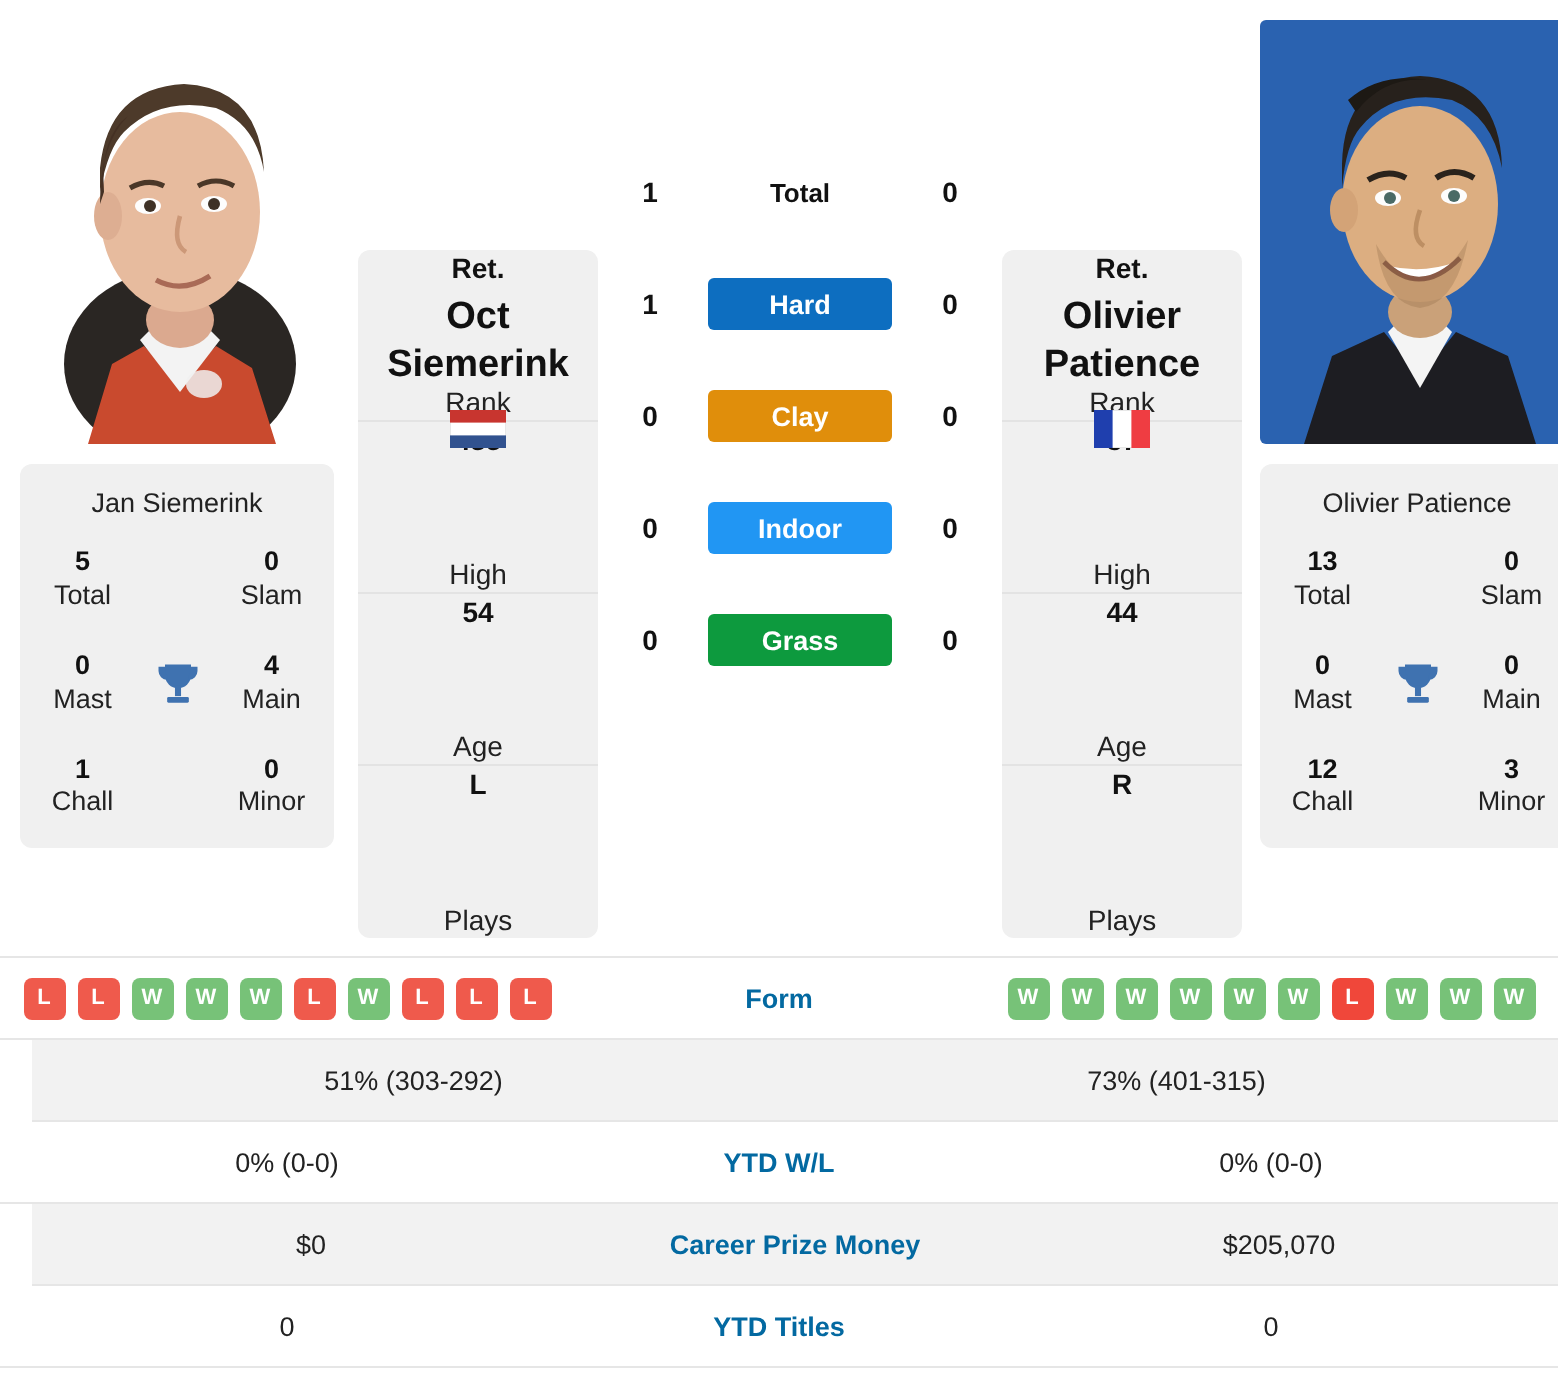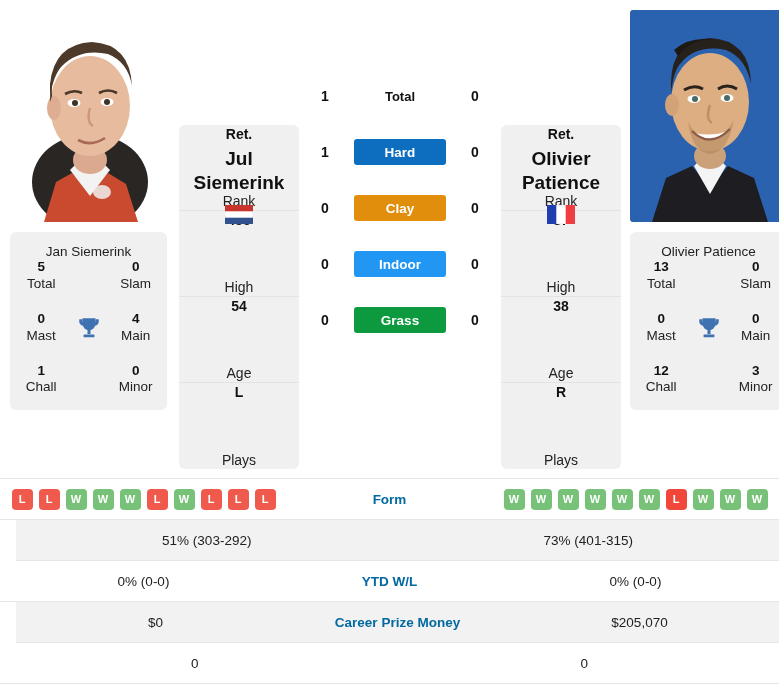--- a/index.html
+++ b/index.html
@@ -40,20 +40,21 @@
     background: #f0f0f0;
     border-radius: 6px;
     width: 157px;
     margin-top: 10px;
     padding: 12px 6px 14px 6px;
   }
   .titles-name {
     text-align: center;
     font-size: 13.5px;
     color: #222;
+    margin-bottom: 14px;
     white-space: nowrap;
   }
   .titles-grid {
     display: grid;
     grid-template-columns: 1fr 44px 1fr;
     row-gap: 18px;
     align-items: center;
   }
   .tcell { text-align: center; line-height: 1.25; }
   .tcell .num { font-size: 13.5px; font-weight: bold; color: #111; }
@@ -243,21 +244,21 @@
             <div class="num">0</div>
             <div class="lab">Minor</div>
           </div>
         </div>
       </div>
     </div>
 
     <div class="col-info">
       <div class="col-info-inner">
         <div class="name-head">
-          <div class="nm">Jul</div>
+          <div class="nm">Oct</div>
           <div class="nm">Siemerink</div>
           <div class="flag-wrap">
             <svg width="28" height="19" viewBox="0 0 28 19">
               <rect width="28" height="19" fill="#ffffff" stroke="#dddddd" stroke-width="0.7"></rect>
               <rect width="28" height="6.3" fill="#c8352f"></rect>
               <rect y="12.7" width="28" height="6.3" fill="#31528f"></rect>
             </svg>
           </div>
         </div>
 
@@ -329,21 +330,21 @@
         <div class="info-card">
           <div class="info-row">
             <div class="num">Ret.</div>
             <div class="lab">Rank</div>
           </div>
           <div class="info-row">
             <div class="num">87</div>
             <div class="lab">High</div>
           </div>
           <div class="info-row">
-            <div class="num">38</div>
+            <div class="num">44</div>
             <div class="lab">Age</div>
           </div>
           <div class="info-row">
             <div class="num">R</div>
             <div class="lab">Plays</div>
           </div>
         </div>
       </div>
     </div>
 
@@ -458,17 +459,18 @@
         <div class="stcell mid">YTD W/L</div>
         <div class="stcell">0% (0-0)</div>
       </div>
       <div class="strow alt">
         <div class="stcell">$0</div>
         <div class="stcell mid">Career Prize Money</div>
         <div class="stcell">$205,070</div>
       </div>
       <div class="strow">
         <div class="stcell">0</div>
+        <div class="stcell mid">YTD Titles</div>
         <div class="stcell">0</div>
       </div>
     </div>
 
 </div>
 
 </body></html>

